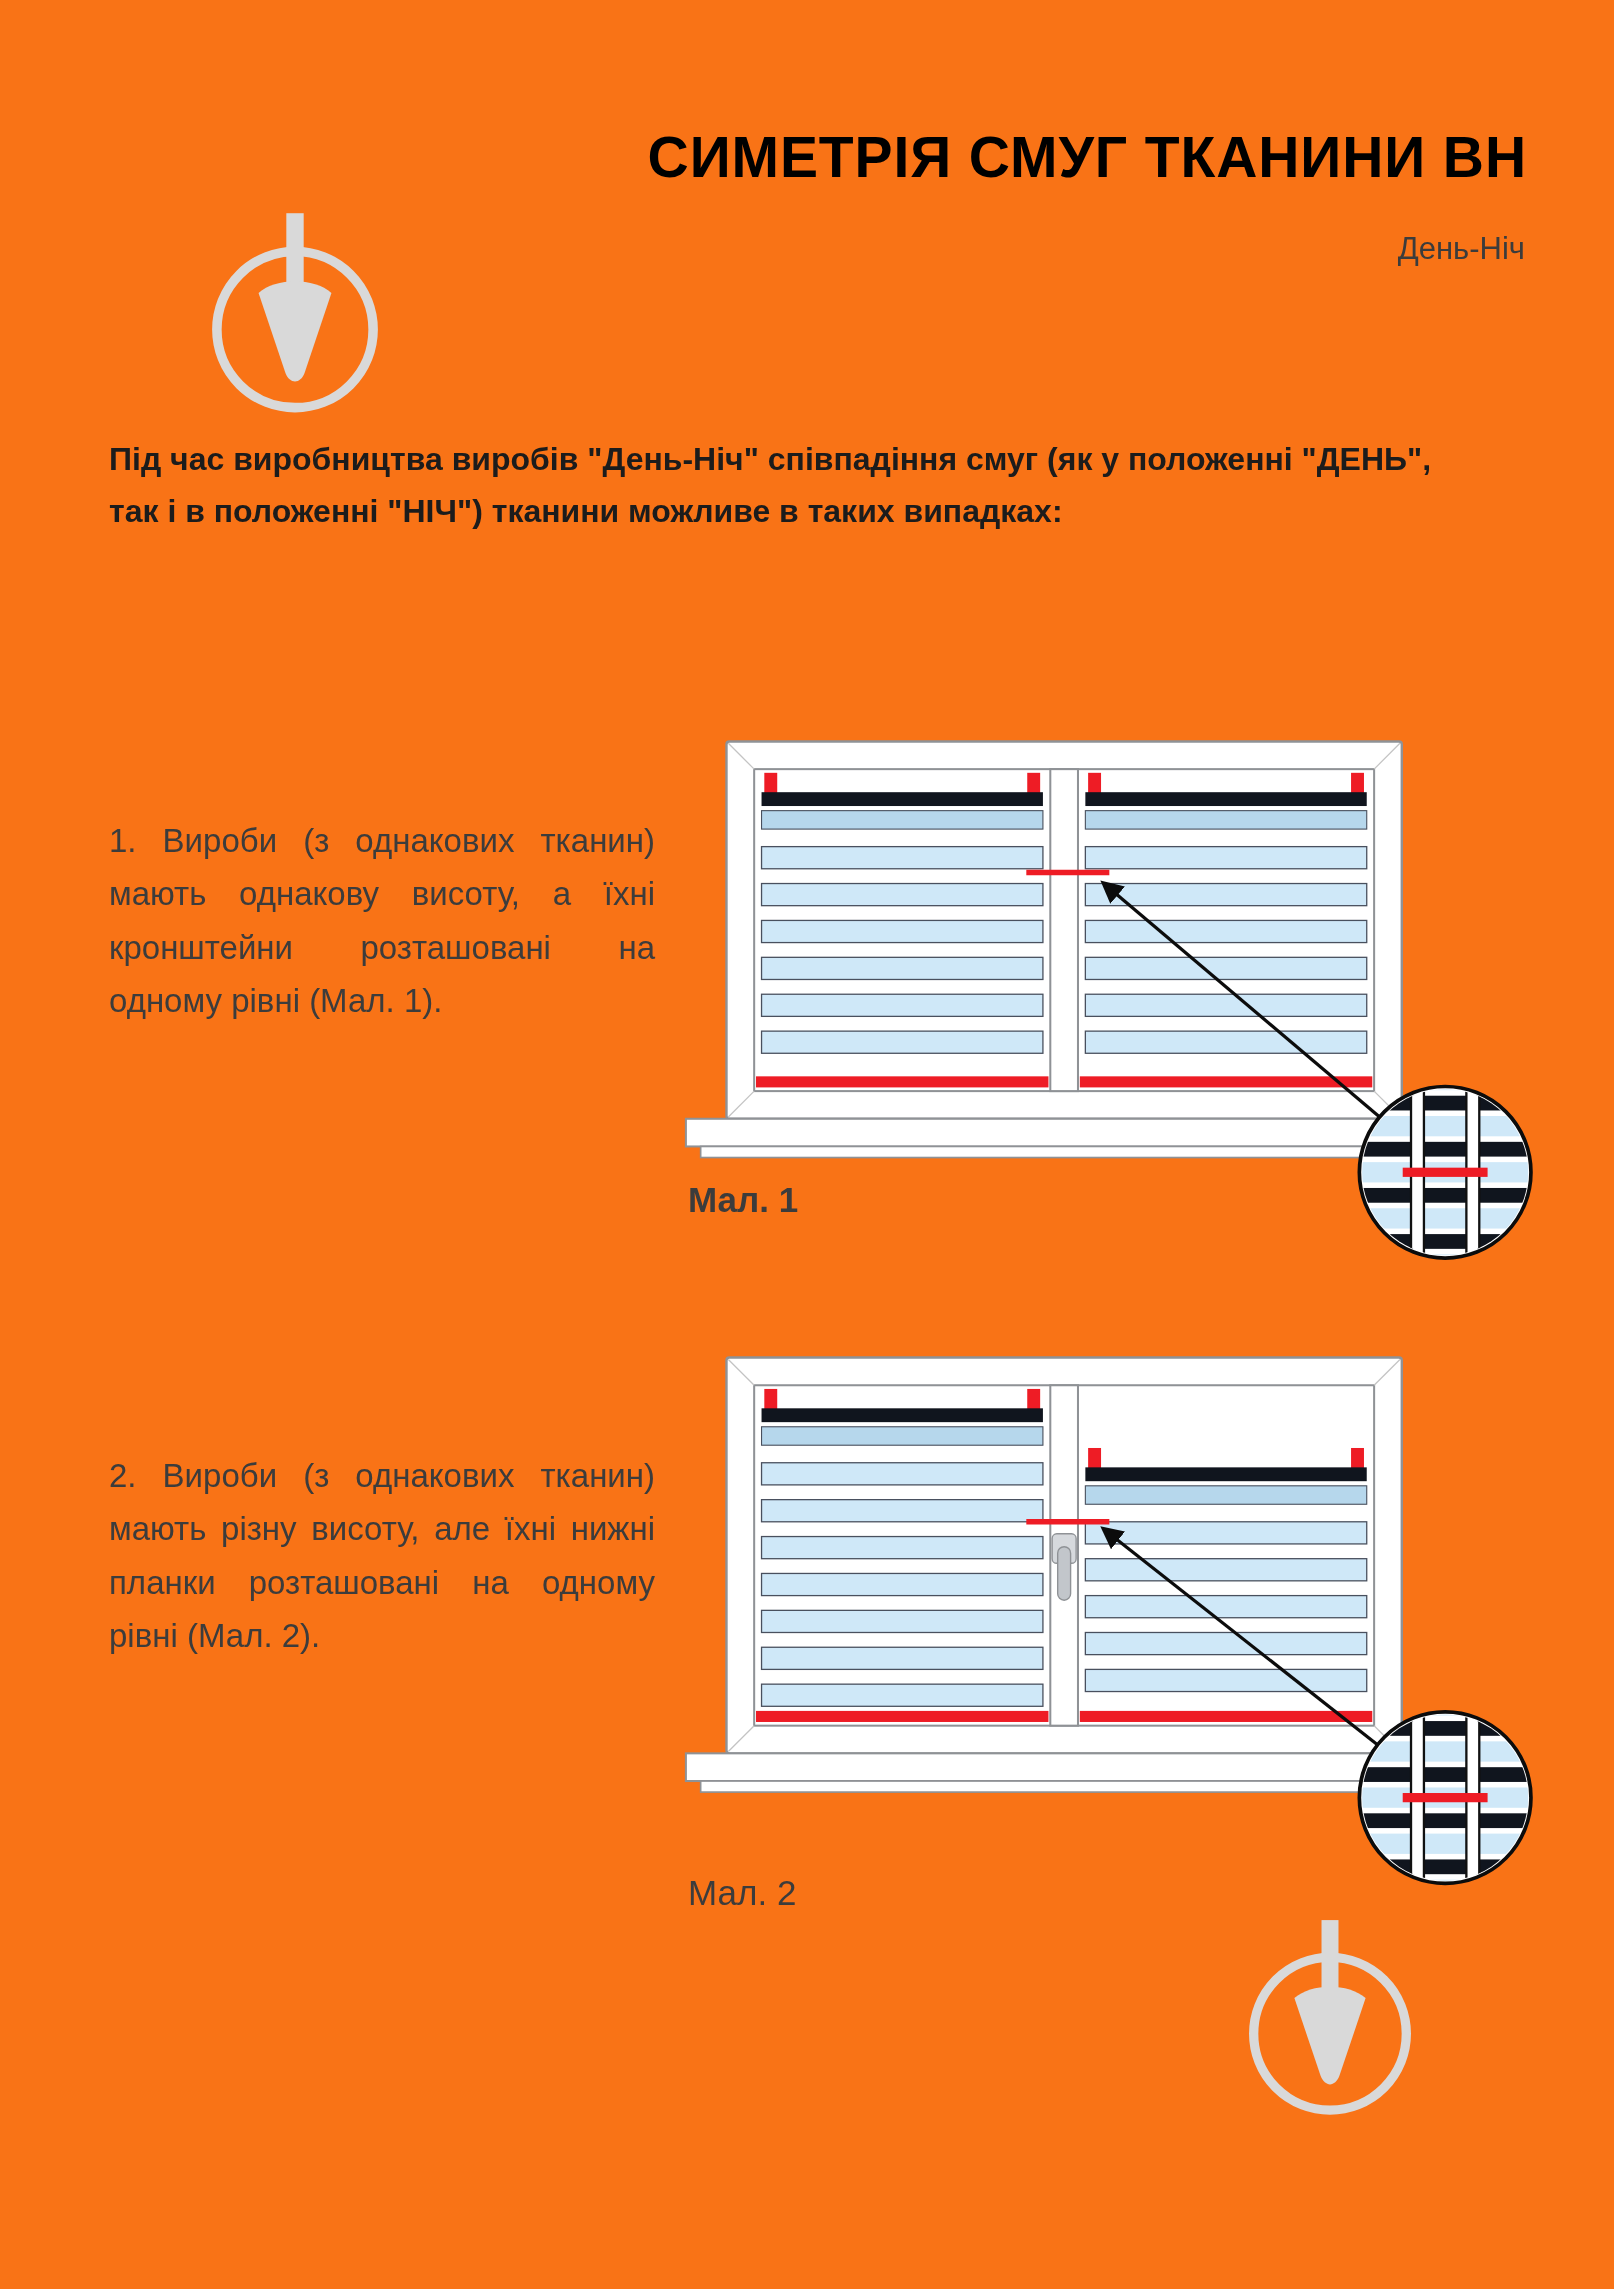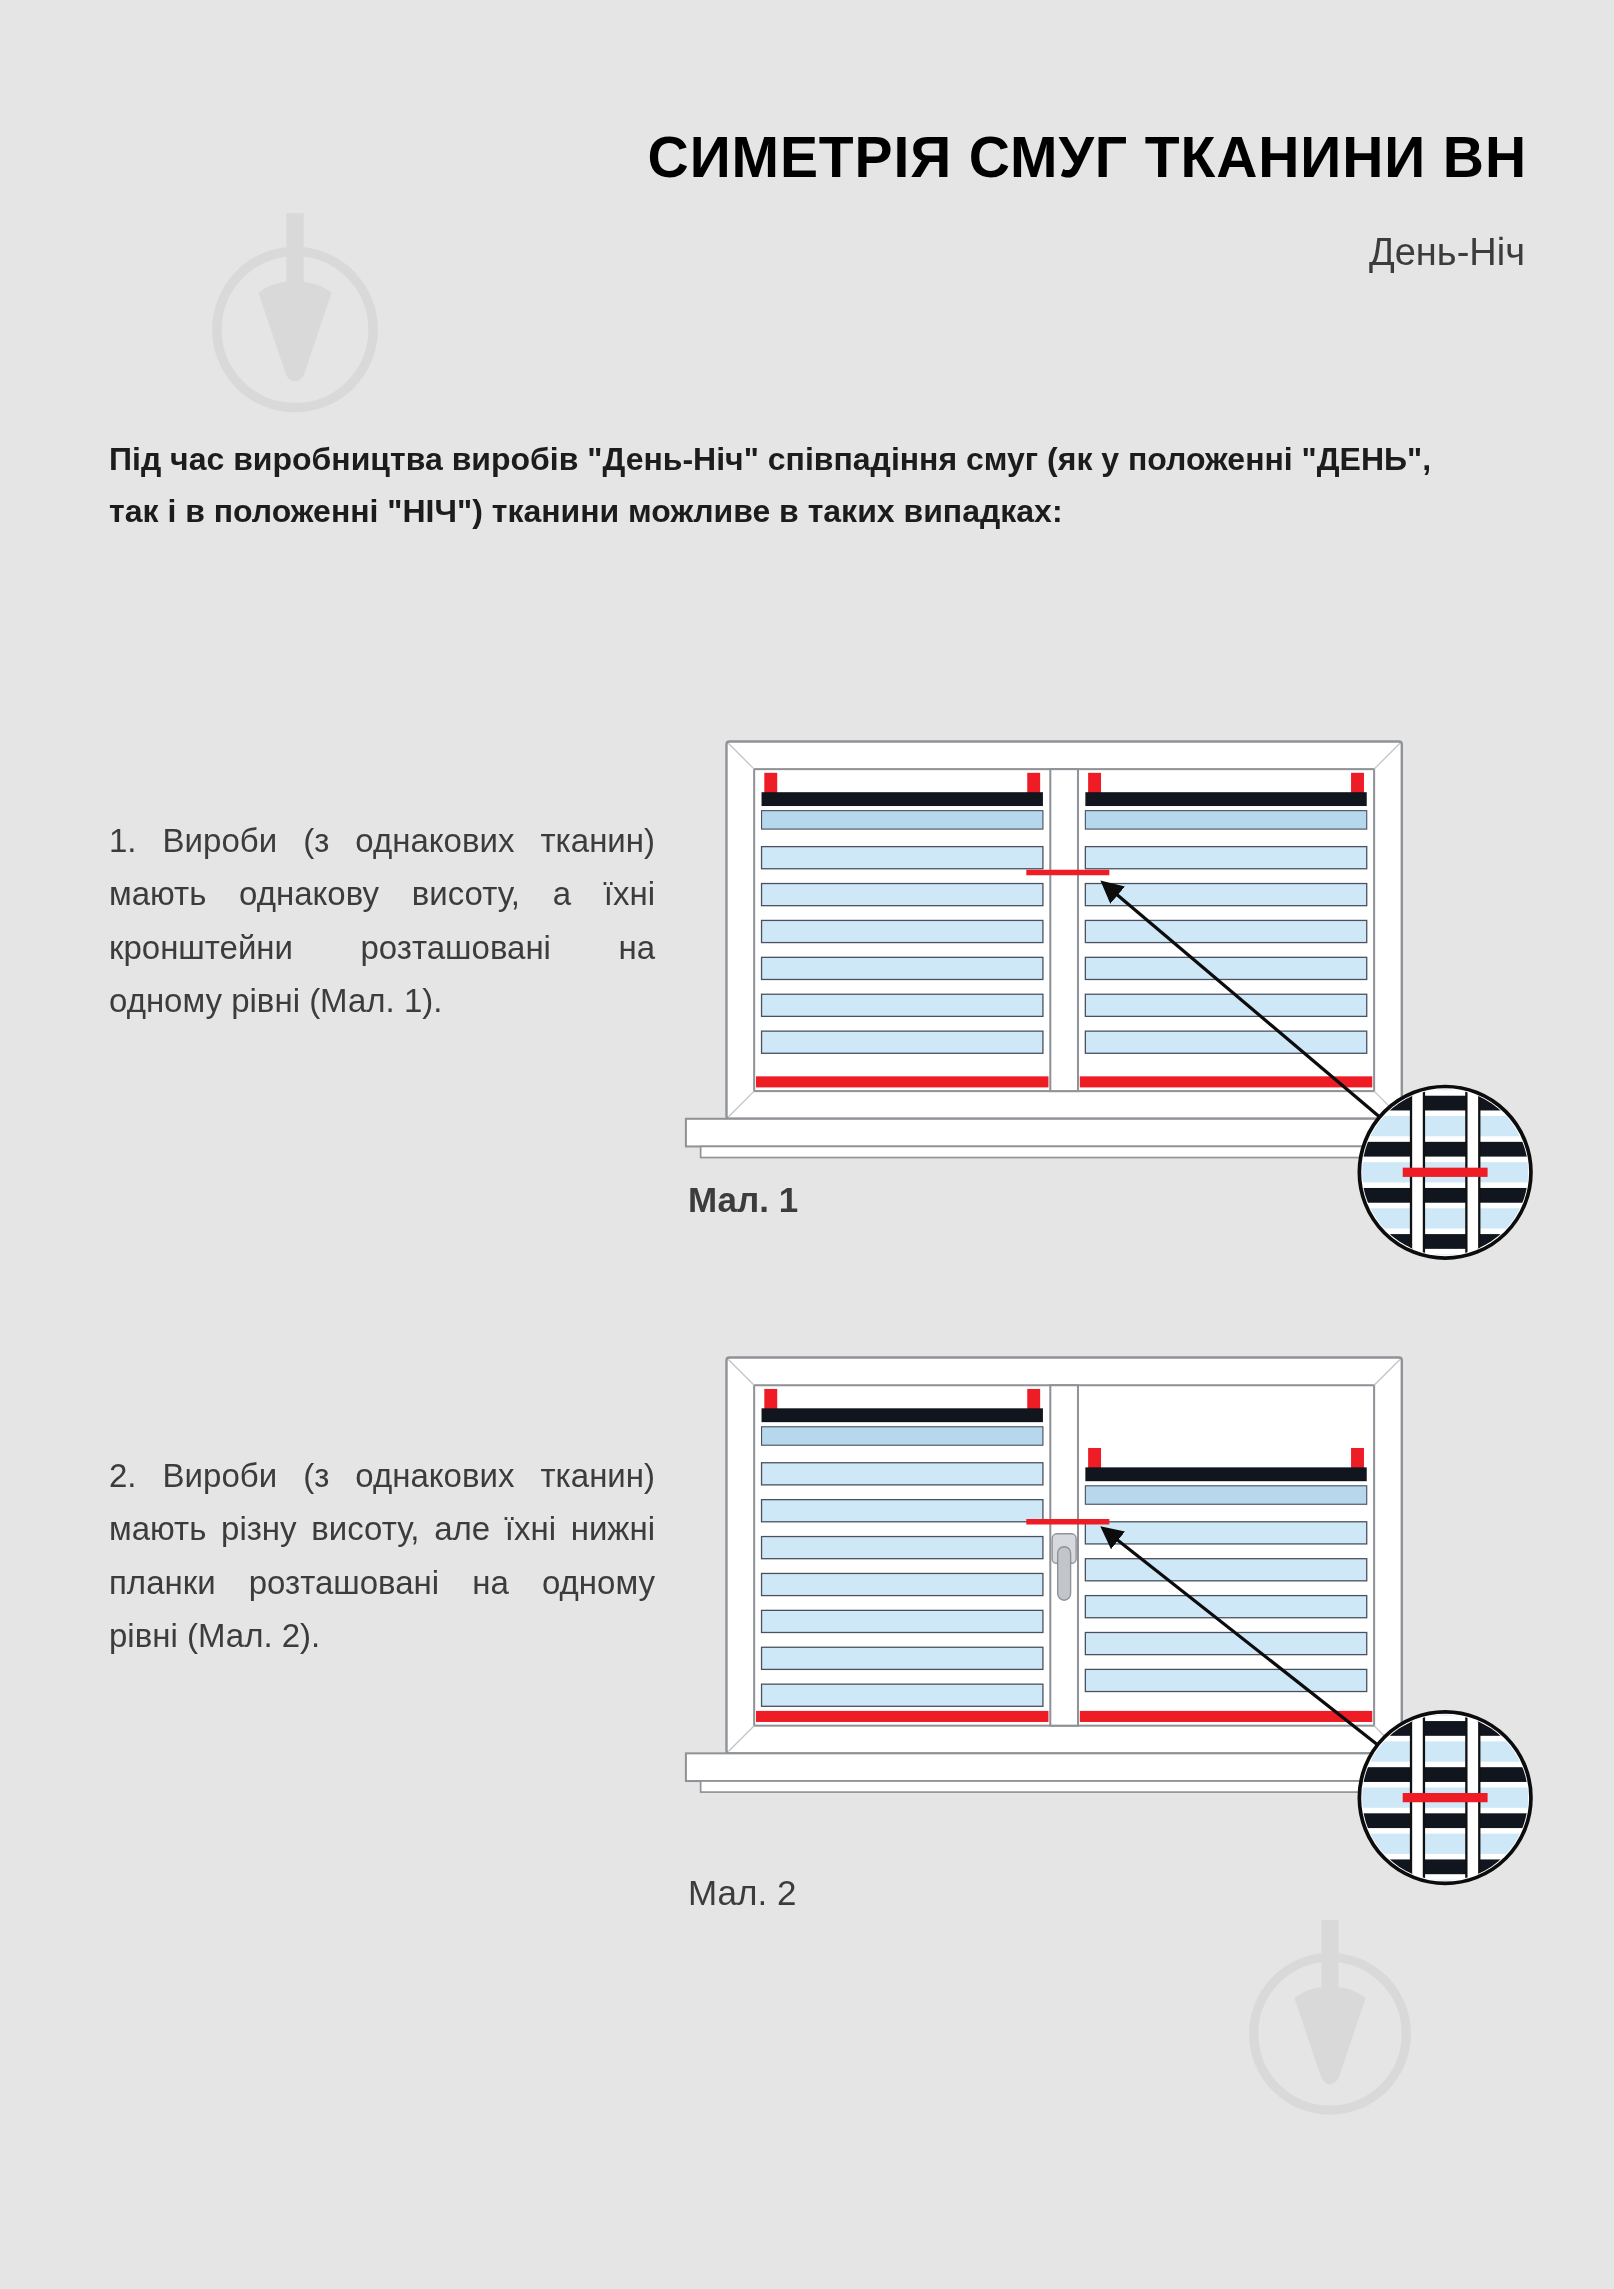--- a/index.html
+++ b/index.html
@@ -1,22 +1,22 @@
 <!DOCTYPE html>
 <html style="font-size:14.8px"><head>
 <meta charset="utf-8">
 <style>
   * { margin:0; padding:0; box-sizing:border-box; }
   html,body { background:#ffffff; }
   body { font-family:"Liberation Sans", sans-serif; }
-  .page { position:relative; width:1614px; height:2290px; background:#e5e5e5; overflow:hidden; }
+  .page { position:relative; width:1614px; height:2290px; background:#f97316; overflow:hidden; }
 
   .title { position:absolute; top:124px; right:87px; font-size:57px; font-weight:700;
            color:#000; letter-spacing:0.9px; white-space:nowrap; }
-  .subtitle { position:absolute; top:231px; right:89px; font-size:38px; color:#3c3c3c; }
+  .subtitle { position:absolute; top:231px; right:89px; font-size:31px; color:#3c3c3c; }
 
   .intro { position:absolute; top:434px; left:109px; font-size:32px; font-weight:700;
            color:#1c1c1c; line-height:1.62; white-space:nowrap; }
   .intro span { display:block; }
 
   .section-text { position:absolute; left:109px; width:546px; font-size:33px; color:#3c3c3c;
                   line-height:1.62; text-align:justify; }
   #sec1 { top:814px; }
   #sec2 { top:1449px; }
 

